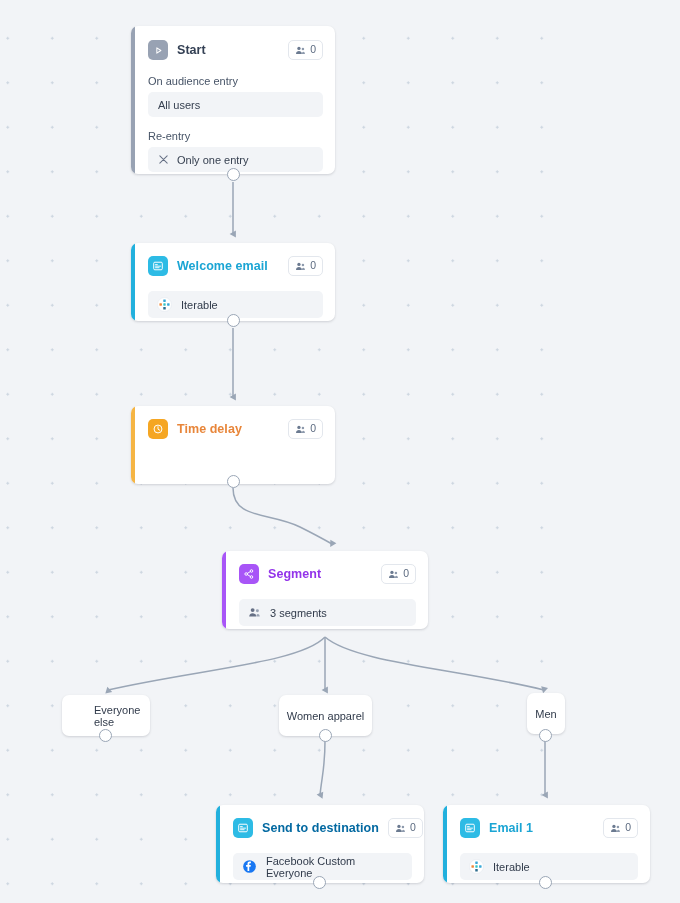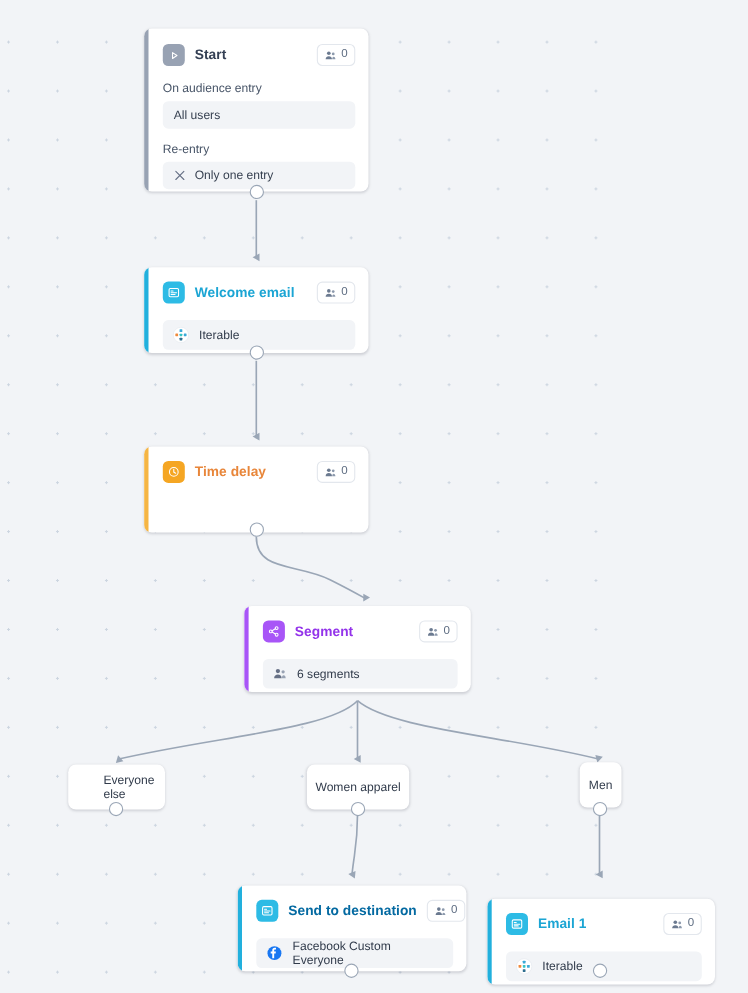--- a/index.html
+++ b/index.html
@@ -302,21 +302,21 @@
       </div>
       <div class="chip-row">
         <span style="display:flex;">
           <svg class="glyph" width="13" height="13" viewBox="0 0 14 14" xmlns="http://www.w3.org/2000/svg">
             <circle cx="5" cy="4.4" r="2.1" fill="#667085"></circle>
             <circle cx="10.1" cy="5.1" r="1.6" fill="#98a2b3"></circle>
             <path d="M1.3,11.3 C1.3,8.9 3,7.7 5,7.7 C7,7.7 8.7,8.9 8.7,11.3 Z" fill="#667085"></path>
             <path d="M8.9,11.3 C8.9,9.6 9.5,8.5 10.6,8.5 C11.8,8.5 12.6,9.5 12.6,11.3 Z" fill="#98a2b3"></path>
           </svg>
         </span>
-        <span>6 segments</span>
+        <span>3 segments</span>
       </div>
     </div>
   </div>
 
   <div class="branch-box" style="left:62px; top:695px; width:88px; height:41px;padding-left:32px;">
     <span>Everyone else</span>
   </div>
   <div class="port" style="left:99px; top:729px;"></div>
 
   <div class="branch-box" style="left:279px; top:695px; width:93px; height:41px;">
@@ -356,21 +356,21 @@
             <circle cx="9" cy="9" r="7.6" fill="#1877f2"></circle>
             <path d="M10.3,9.3 L10.6,7.3 L8.7,7.3 L8.7,6 C8.7,5.45 8.96,4.95 9.82,4.95 L10.7,4.95 L10.7,3.2 C10.7,3.2 9.92,3.05 9.18,3.05 C7.62,3.05 6.62,4 6.62,5.73 L6.62,7.3 L4.9,7.3 L4.9,9.3 L6.62,9.3 L6.62,14.5 L8.7,14.5 L8.7,9.3 Z" fill="#ffffff"></path>
           </svg>
         </span>
         <span>Facebook Custom Everyone</span>
       </div>
     </div>
   </div>
   <div class="port" style="left:313px; top:876px;"></div>
 
-  <div class="node" style="left:443px; top:805px; width:207px; height:78px;margin-top:12px;">
+  <div class="node" style="left:443px; top:805px; width:207px; height:78px;">
     <div class="accent" style="background:#22b0dd;"></div>
     <div class="node-inner" style="padding-top:11px;">
       <div class="node-header">
         <span class="node-icon" style="background:#2dbbe5;">
           <svg class="glyph" width="12" height="12" viewBox="0 0 14 14" xmlns="http://www.w3.org/2000/svg">
             <rect x="2" y="2.6" width="10" height="8.8" rx="1.3" fill="none" stroke="#ffffff" stroke-width="1.15"></rect>
             <path d="M4.1,5.4 L6.2,5.4 M4.1,7.2 L9.9,7.2 M4.1,9 L8.3,9" stroke="#ffffff" stroke-width="1.1" stroke-linecap="round"></path>
           </svg>
         </span>
         <span class="node-title" style="color:#1ba5d4;">Email 1</span>

